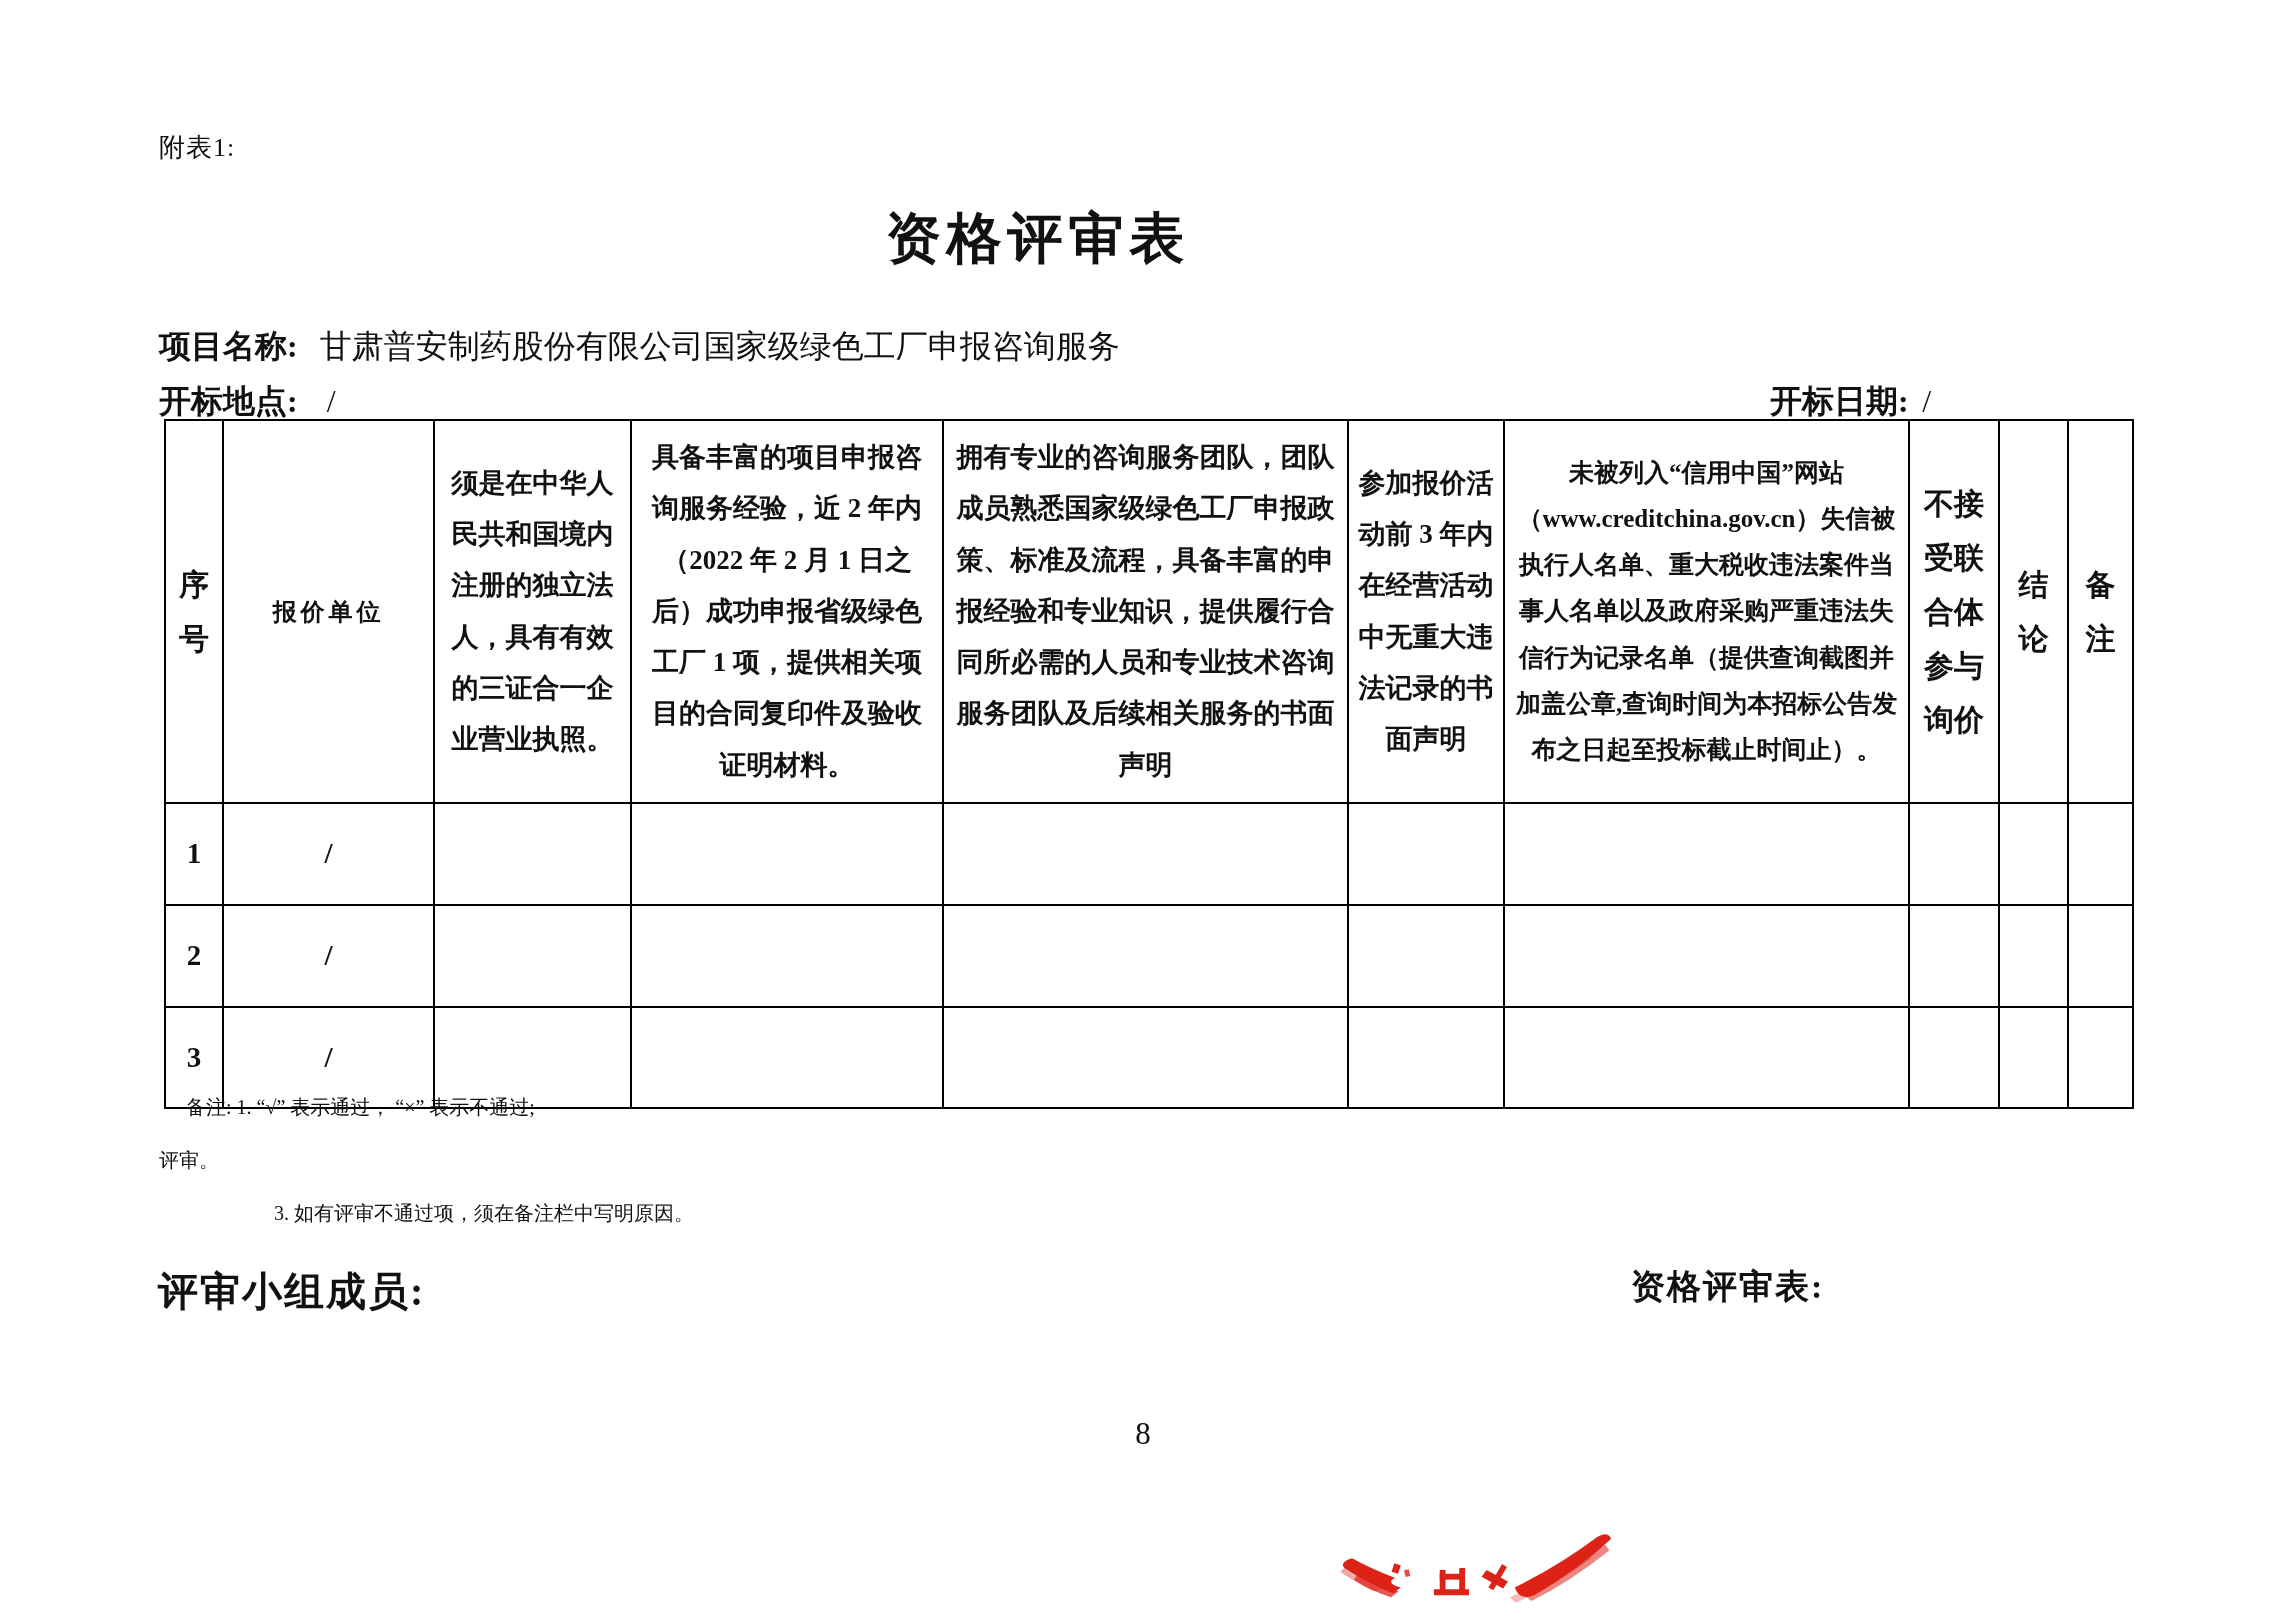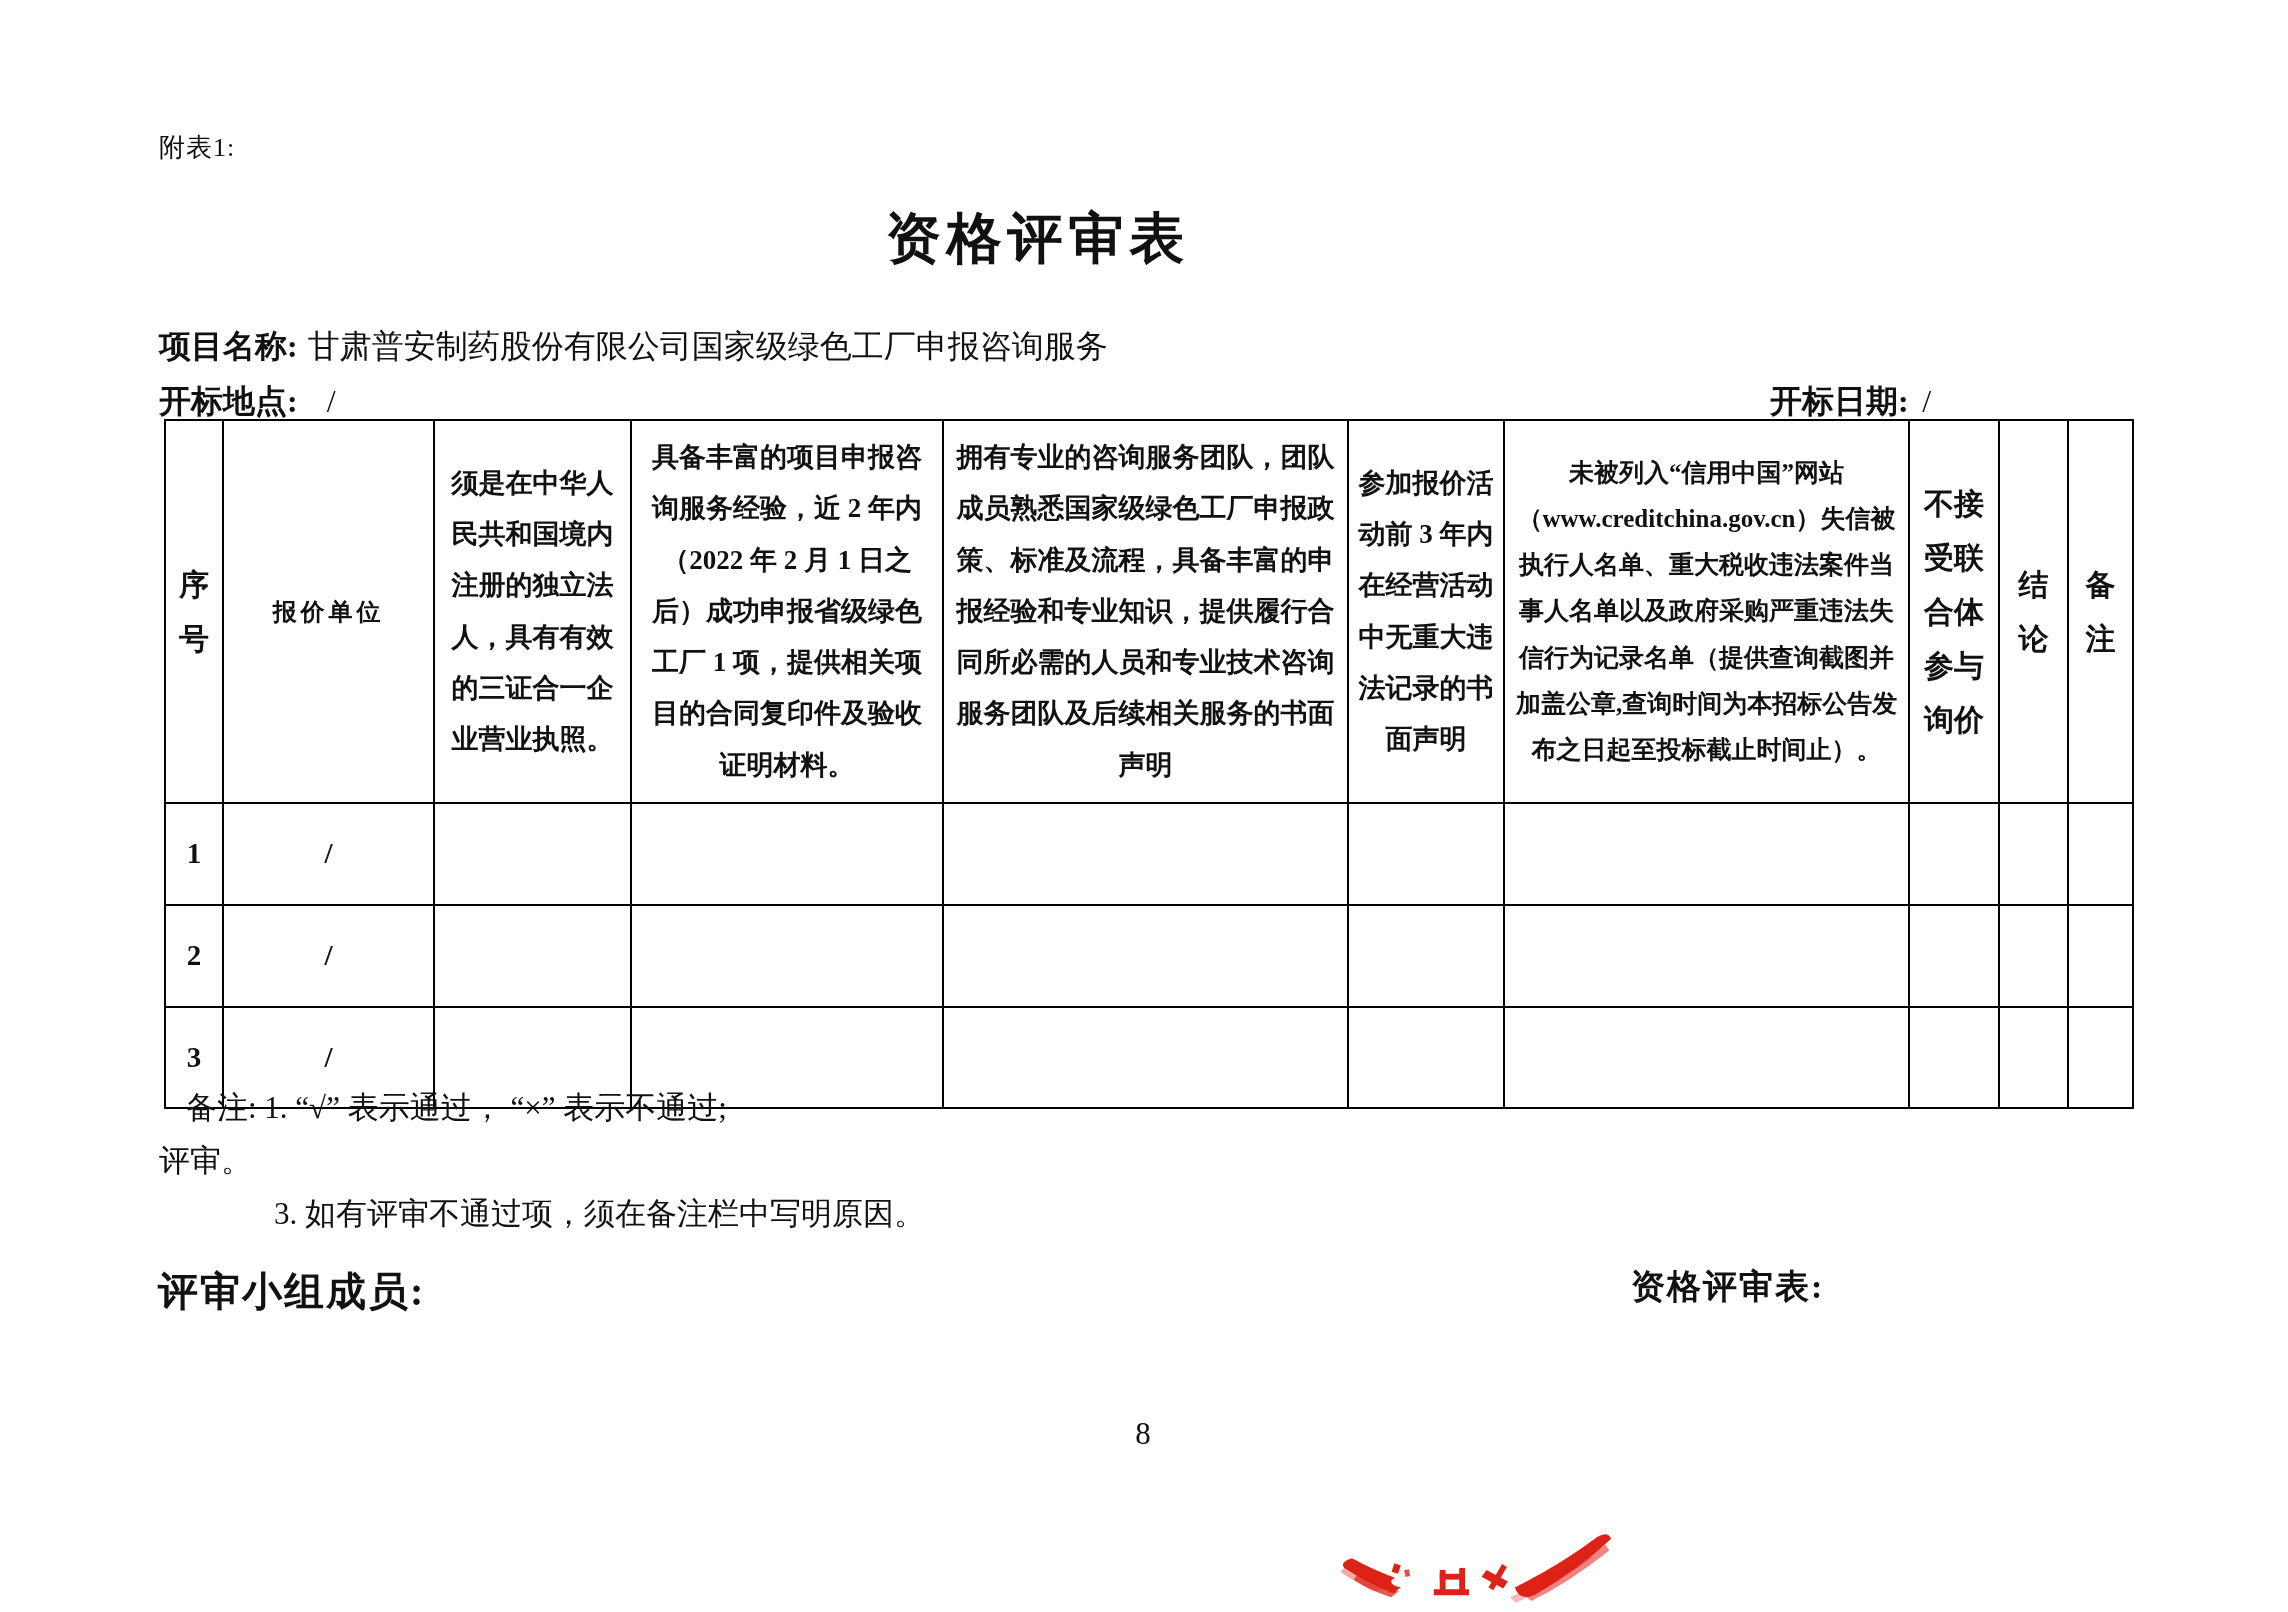--- a/index.html
+++ b/index.html
@@ -7,42 +7,42 @@
     width:2289px;height:1612px;position:relative;background:#ffffff;
     font-family:"Liberation Serif","DejaVu Serif",serif;
     color:#111;overflow:hidden;
   }
   .abs{position:absolute;}
   .b{font-weight:bold;}
 
   .attachment{left:159px;top:130px;font-size:26px;letter-spacing:1px;}
   .title{left:1026px;top:190px;transform:translateX(-50%);font-size:55px;font-weight:bold;letter-spacing:5.9px;white-space:nowrap;margin:12px;}
   .project-line{left:159px;top:325px;font-size:32px;white-space:nowrap;}
-  .project-line .val{margin-left:10px;}
+  .project-line .val{margin-left:22px;}
   .loc-line{left:159px;top:380px;font-size:32px;}
   .loc-line .val{margin-left:29px;}
   .date-line{left:1770px;top:380px;font-size:32px;}
   .date-line .val{margin-left:13.7px;}
 
   table.review{
     position:absolute;left:164px;top:419px;width:1967px;height:658px;
     border-collapse:collapse;table-layout:fixed;
   }
   table.review td,table.review th{
     border:2.9px solid #000;padding:3.9px 7.8px;vertical-align:middle;text-align:center;
     font-weight:600;overflow:hidden;
   }
   th.crit{font-size:27px;line-height:1.9;}
   th.crit7{font-size:25px;line-height:1.85;}
   th.vert{font-size:30px;line-height:1.8;padding:3.9px 2px;}
   th.supplier{font-size:24px;letter-spacing:3.9px;}
   td.body-cell{font-size:29px;height:92px;}
   tr.hdr{height:383px;}
 
-  .notes{left:159px;top:1081px;width:2009px;font-size:31px;line-height:53px;}
+  .notes{left:159px;top:1081px;width:2009px;font-size:20px;line-height:53px;}
   .notes .row1{padding-left:27px;}
   .notes .row-ind{padding-left:115px;}
   .notes .row-cont{padding-left:0;}
   .signer-left{left:158px;top:1264px;font-size:40px;font-weight:bold;letter-spacing:2px;}
   .signer-right{left:1631px;top:1264px;font-size:34px;font-weight:bold;letter-spacing:2px;}
   .page-number{left:1143px;top:1416px;transform:translateX(-50%);font-size:31px;}
   .stamp{left:1315px;top:1519px;width:343px;height:93px;}
 </style>
 </head>
 <body>

